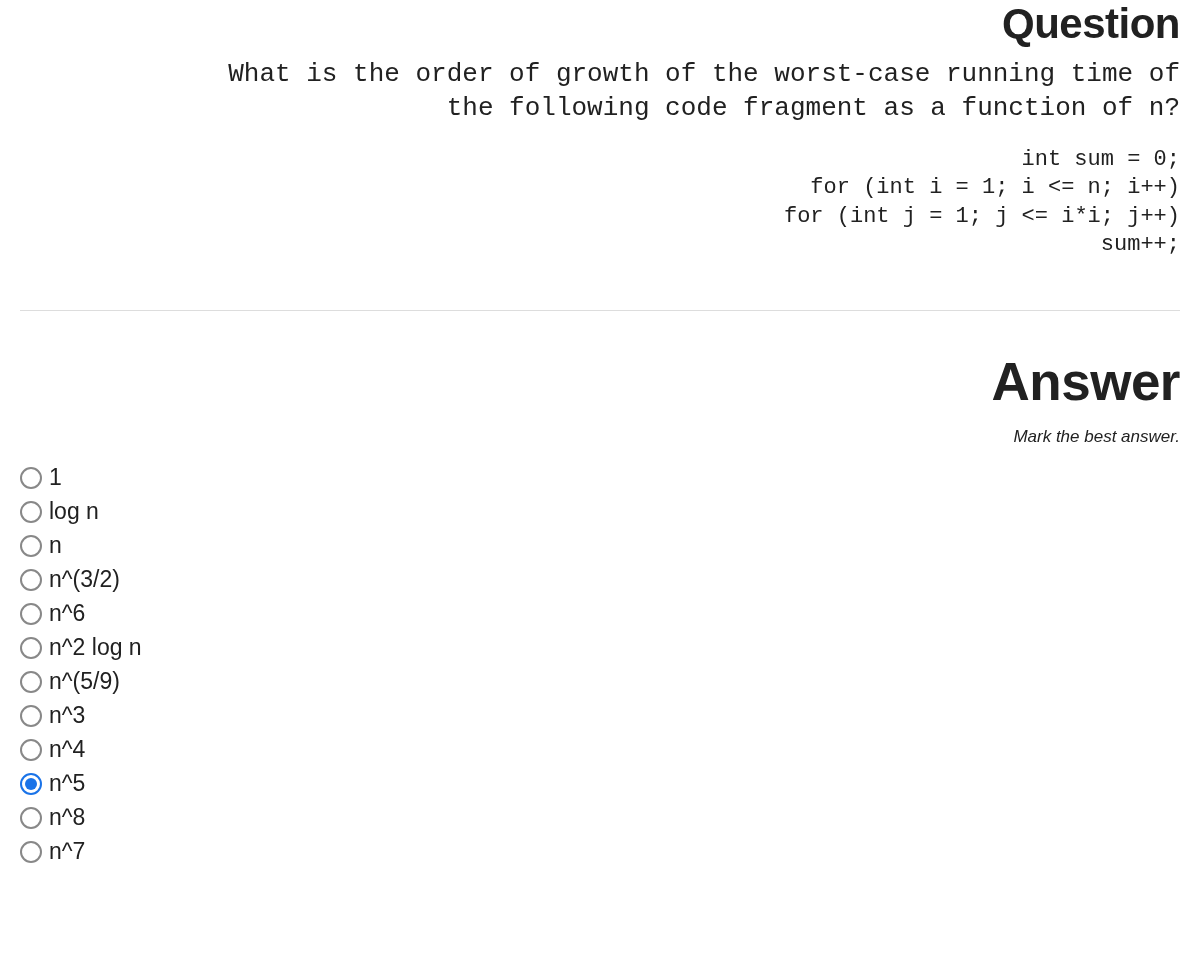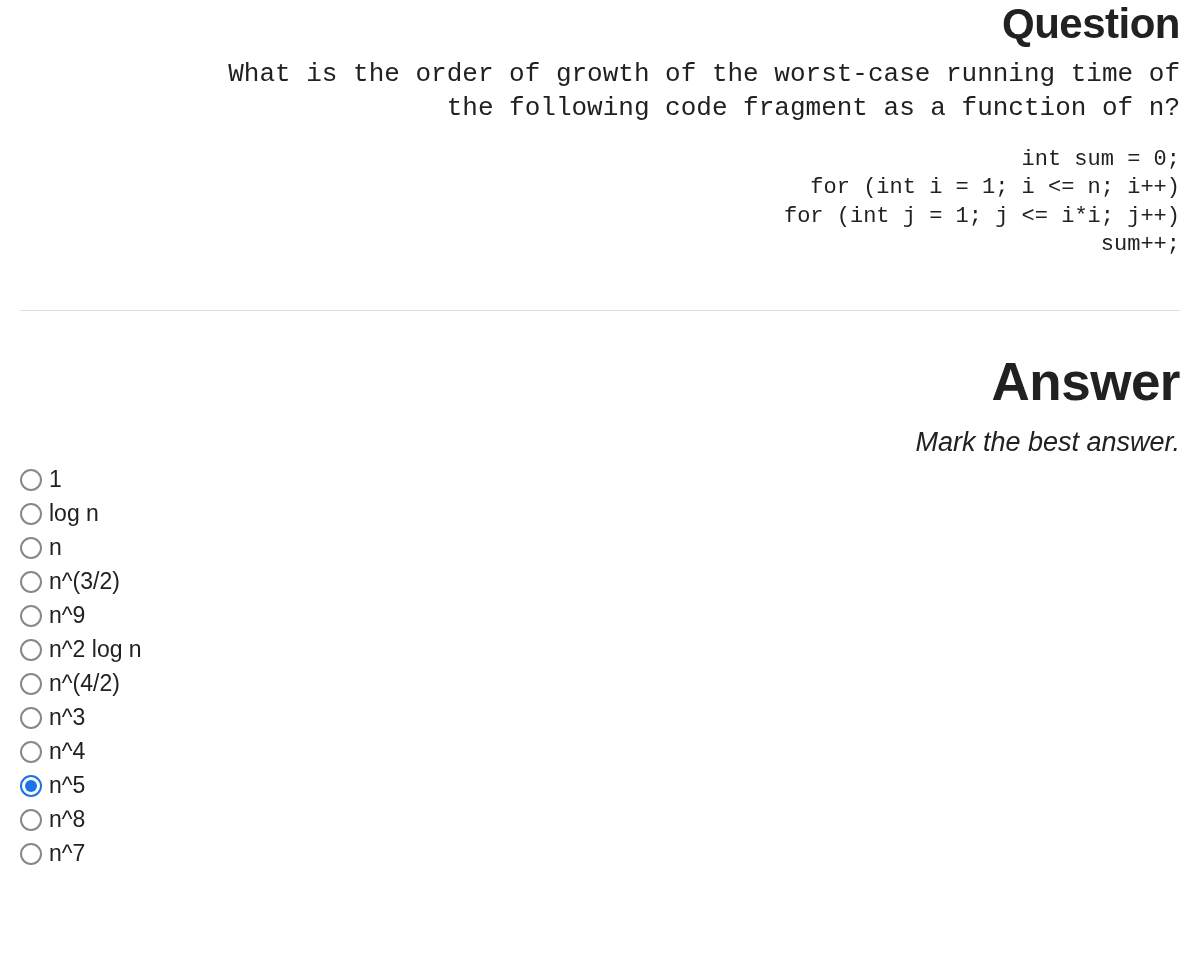--- a/index.html
+++ b/index.html
@@ -41,22 +41,22 @@
       margin-bottom: 40px;
     }
     .answer-heading {
       font-size: 53px;
       font-weight: 700;
       margin-bottom: 15px;
       letter-spacing: -0.5px;
     }
     .answer-instruction {
       font-style: italic;
-      font-size: 27px;
-      margin-bottom: 5px;
+      font-size: 17px;
+      margin-bottom: 14px;
     }
     .options {
       display: flex;
       flex-direction: column;
     }
     .option-row {
       display: flex;
       align-items: center;
       height: 34px;
     }
@@ -114,29 +114,29 @@
     <div class="option-row">
       <span class="radio"></span>
       <span class="option-label">n</span>
     </div>
     <div class="option-row">
       <span class="radio"></span>
       <span class="option-label">n^(3/2)</span>
     </div>
     <div class="option-row">
       <span class="radio"></span>
-      <span class="option-label">n^9</span>
+      <span class="option-label">n^6</span>
     </div>
     <div class="option-row">
       <span class="radio"></span>
       <span class="option-label">n^2 log n</span>
     </div>
     <div class="option-row">
       <span class="radio"></span>
-      <span class="option-label">n^(4/2)</span>
+      <span class="option-label">n^(5/9)</span>
     </div>
     <div class="option-row">
       <span class="radio"></span>
       <span class="option-label">n^3</span>
     </div>
     <div class="option-row">
       <span class="radio"></span>
       <span class="option-label">n^4</span>
     </div>
     <div class="option-row">

